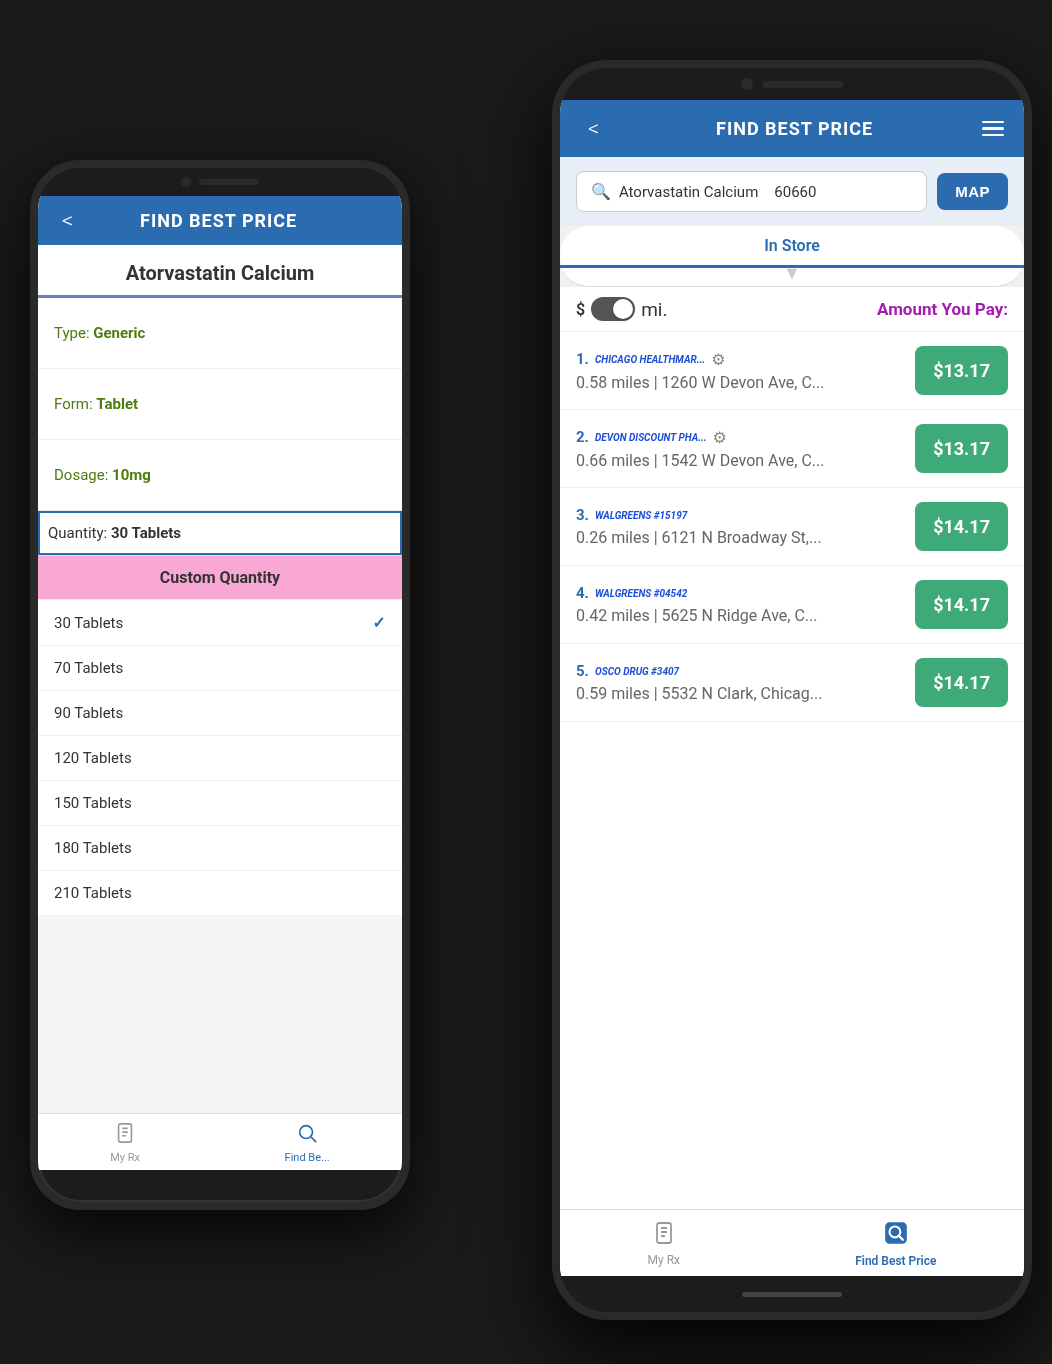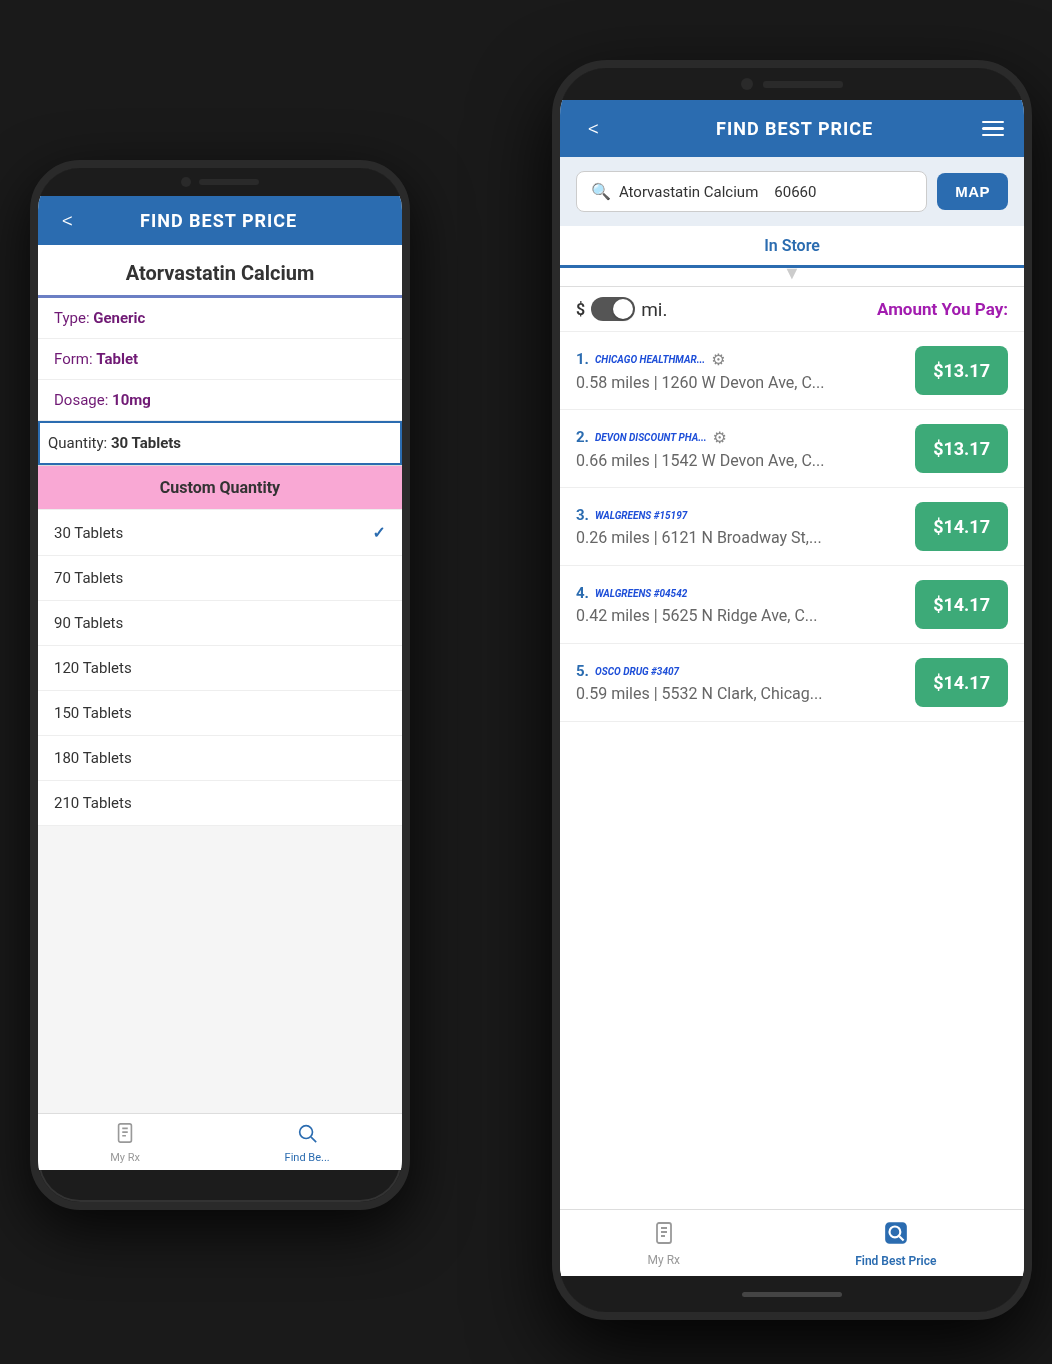--- a/index.html
+++ b/index.html
@@ -186,20 +186,21 @@
       cursor: pointer;
       border: none;
       letter-spacing: 0.5px;
     }
 
     
     .tab-section {
       background: white;
       border-bottom: 1px solid #ddd;
       flex-shrink: 0;
+      border-radius: 29px;
     }
     .tab-label {
       text-align: center;
       padding: 10px;
       font-size: 16px;
       color: #2b6cb0;
       font-weight: 600;
       border-bottom: 3px solid #2b6cb0;
     }
     .tab-arrow {
@@ -358,24 +359,24 @@
       color: #333;
       padding: 16px 10px 10px;
       border-bottom: 3px solid #6b7fc4;
       background: white;
     }
     .back-drug-fields {
       background: white;
       border-bottom: 1px solid #ddd;
     }
     .drug-field {
-      padding: 11px 16px;
+      padding: 26px 16px;
       border-bottom: 1px solid #eee;
       font-size: 15px;
-      color: #701a75;
+      color: #4d7c0f;
     }
     .drug-field strong {
       font-weight: 700;
     }
     .quantity-field {
       padding: 11px 8px;
       border: 2px solid #2b6cb0;
       font-size: 15px;
       color: #333;
       background: white;

